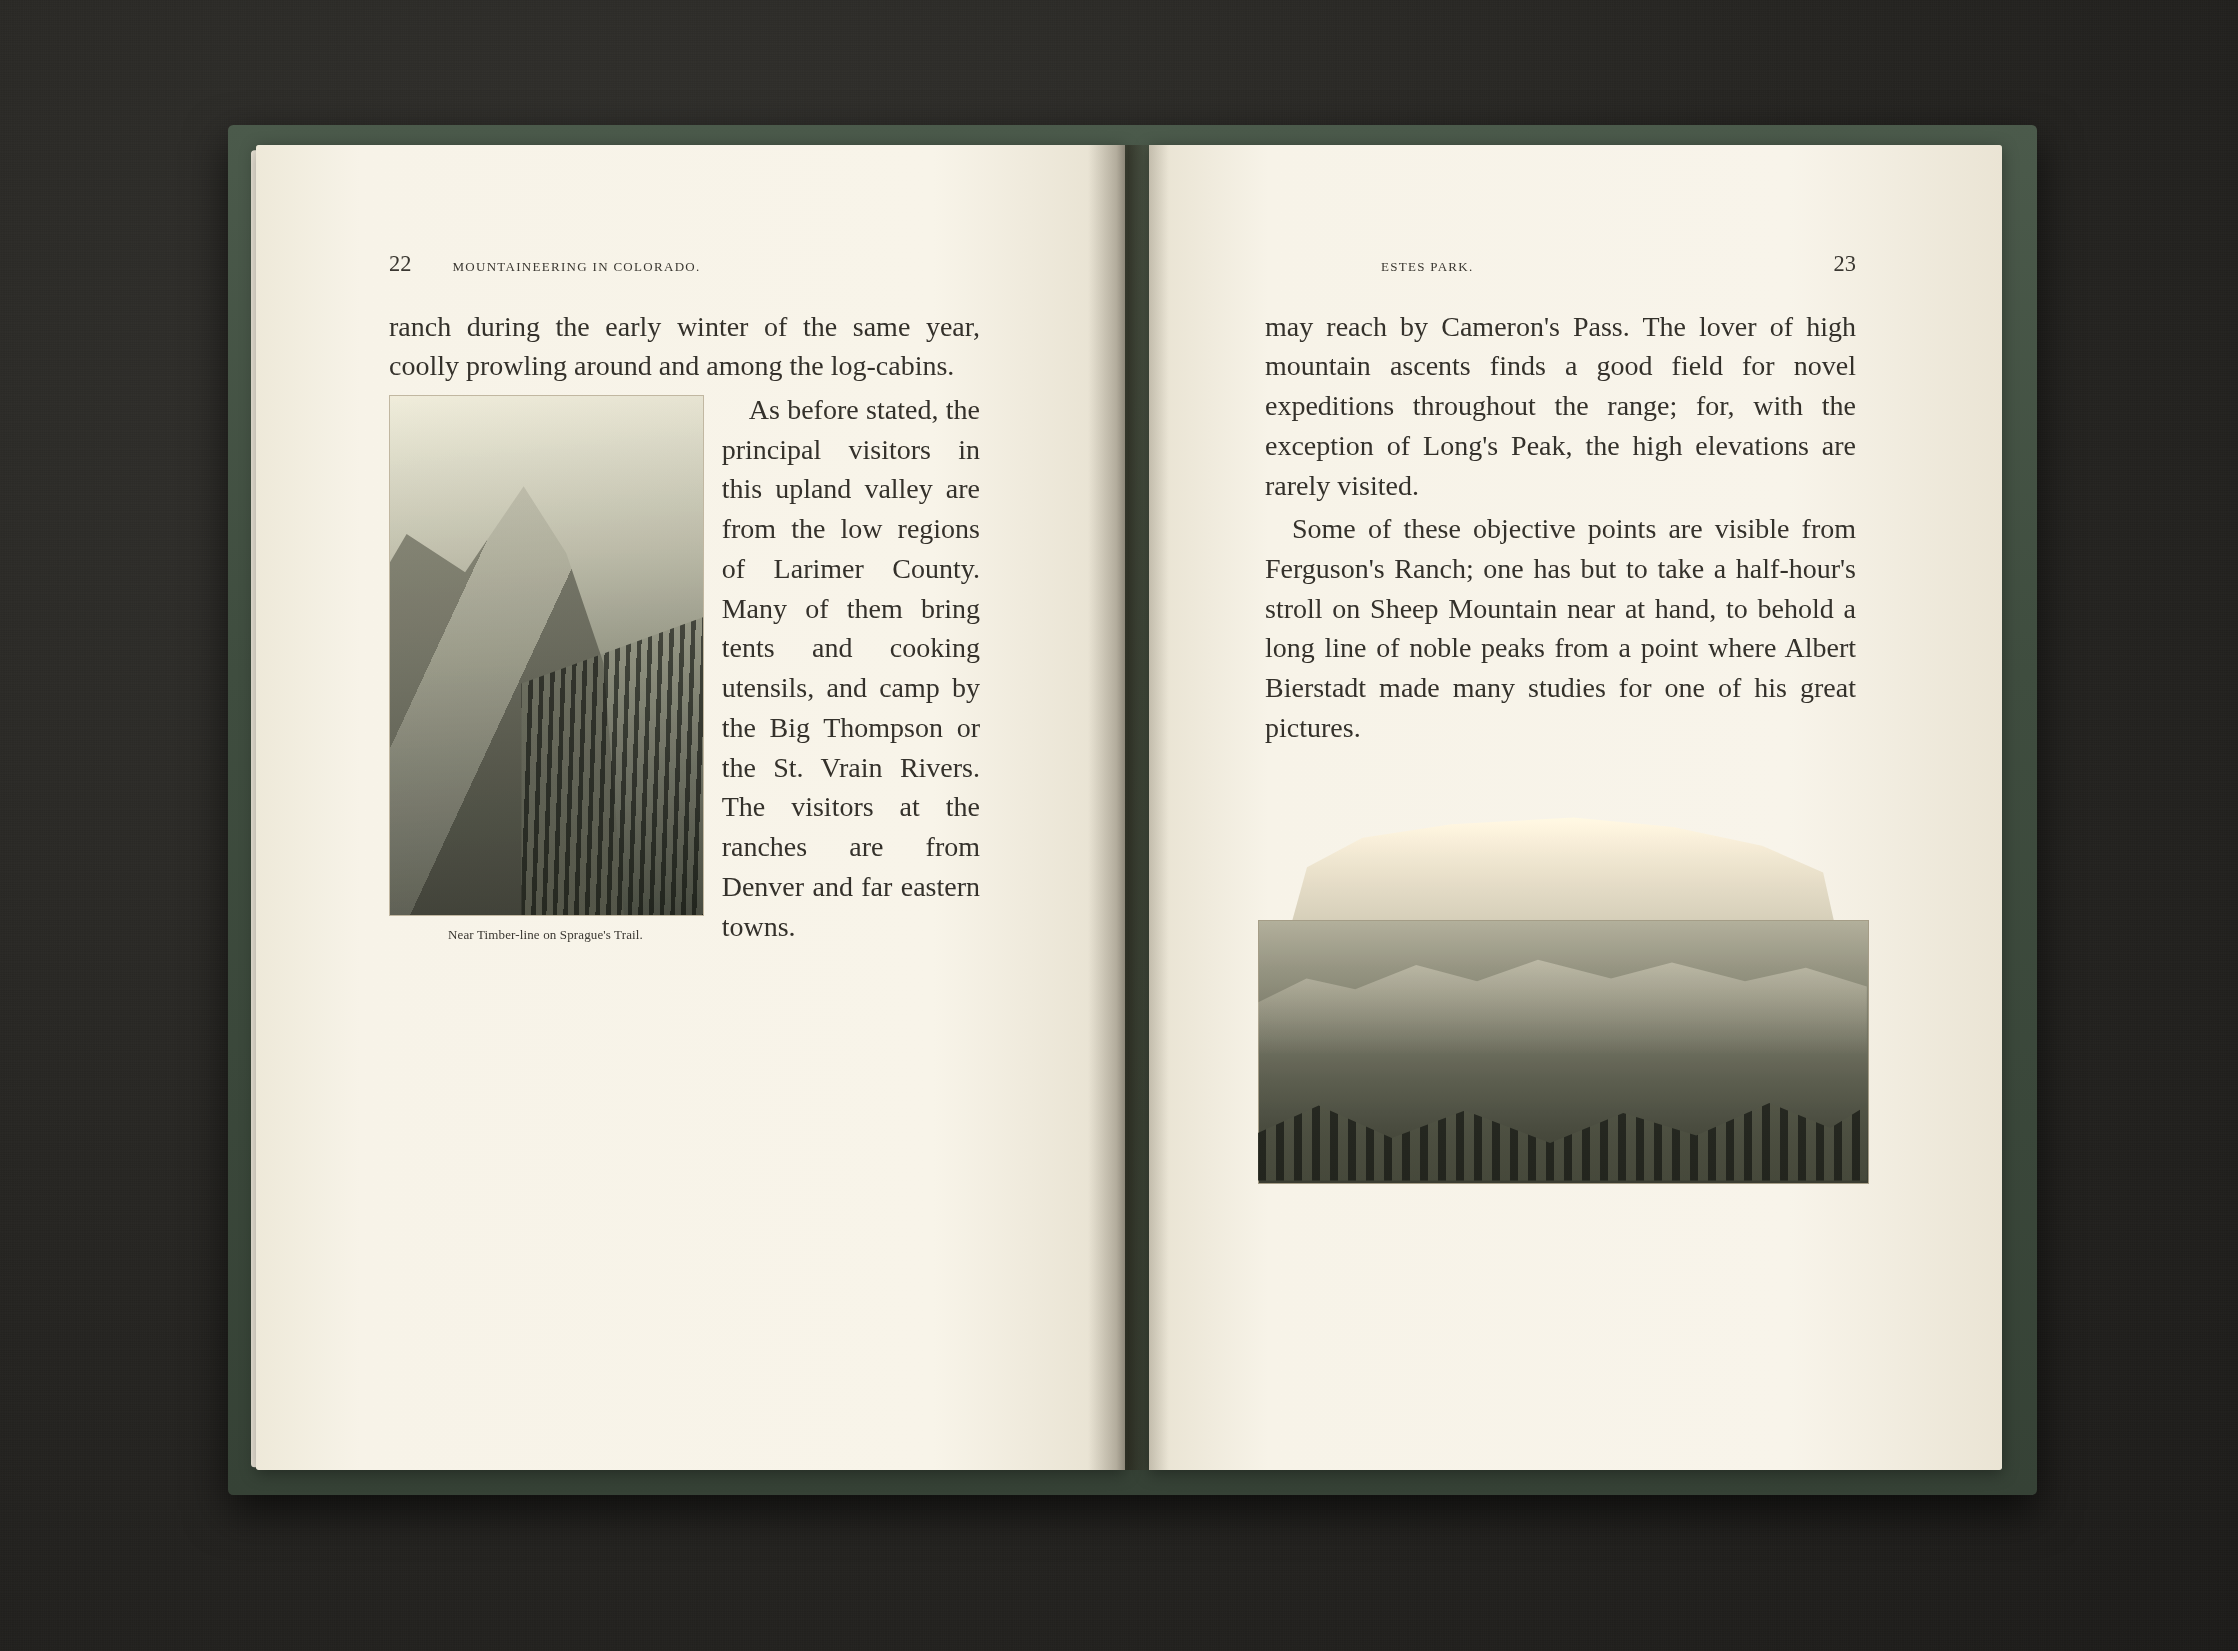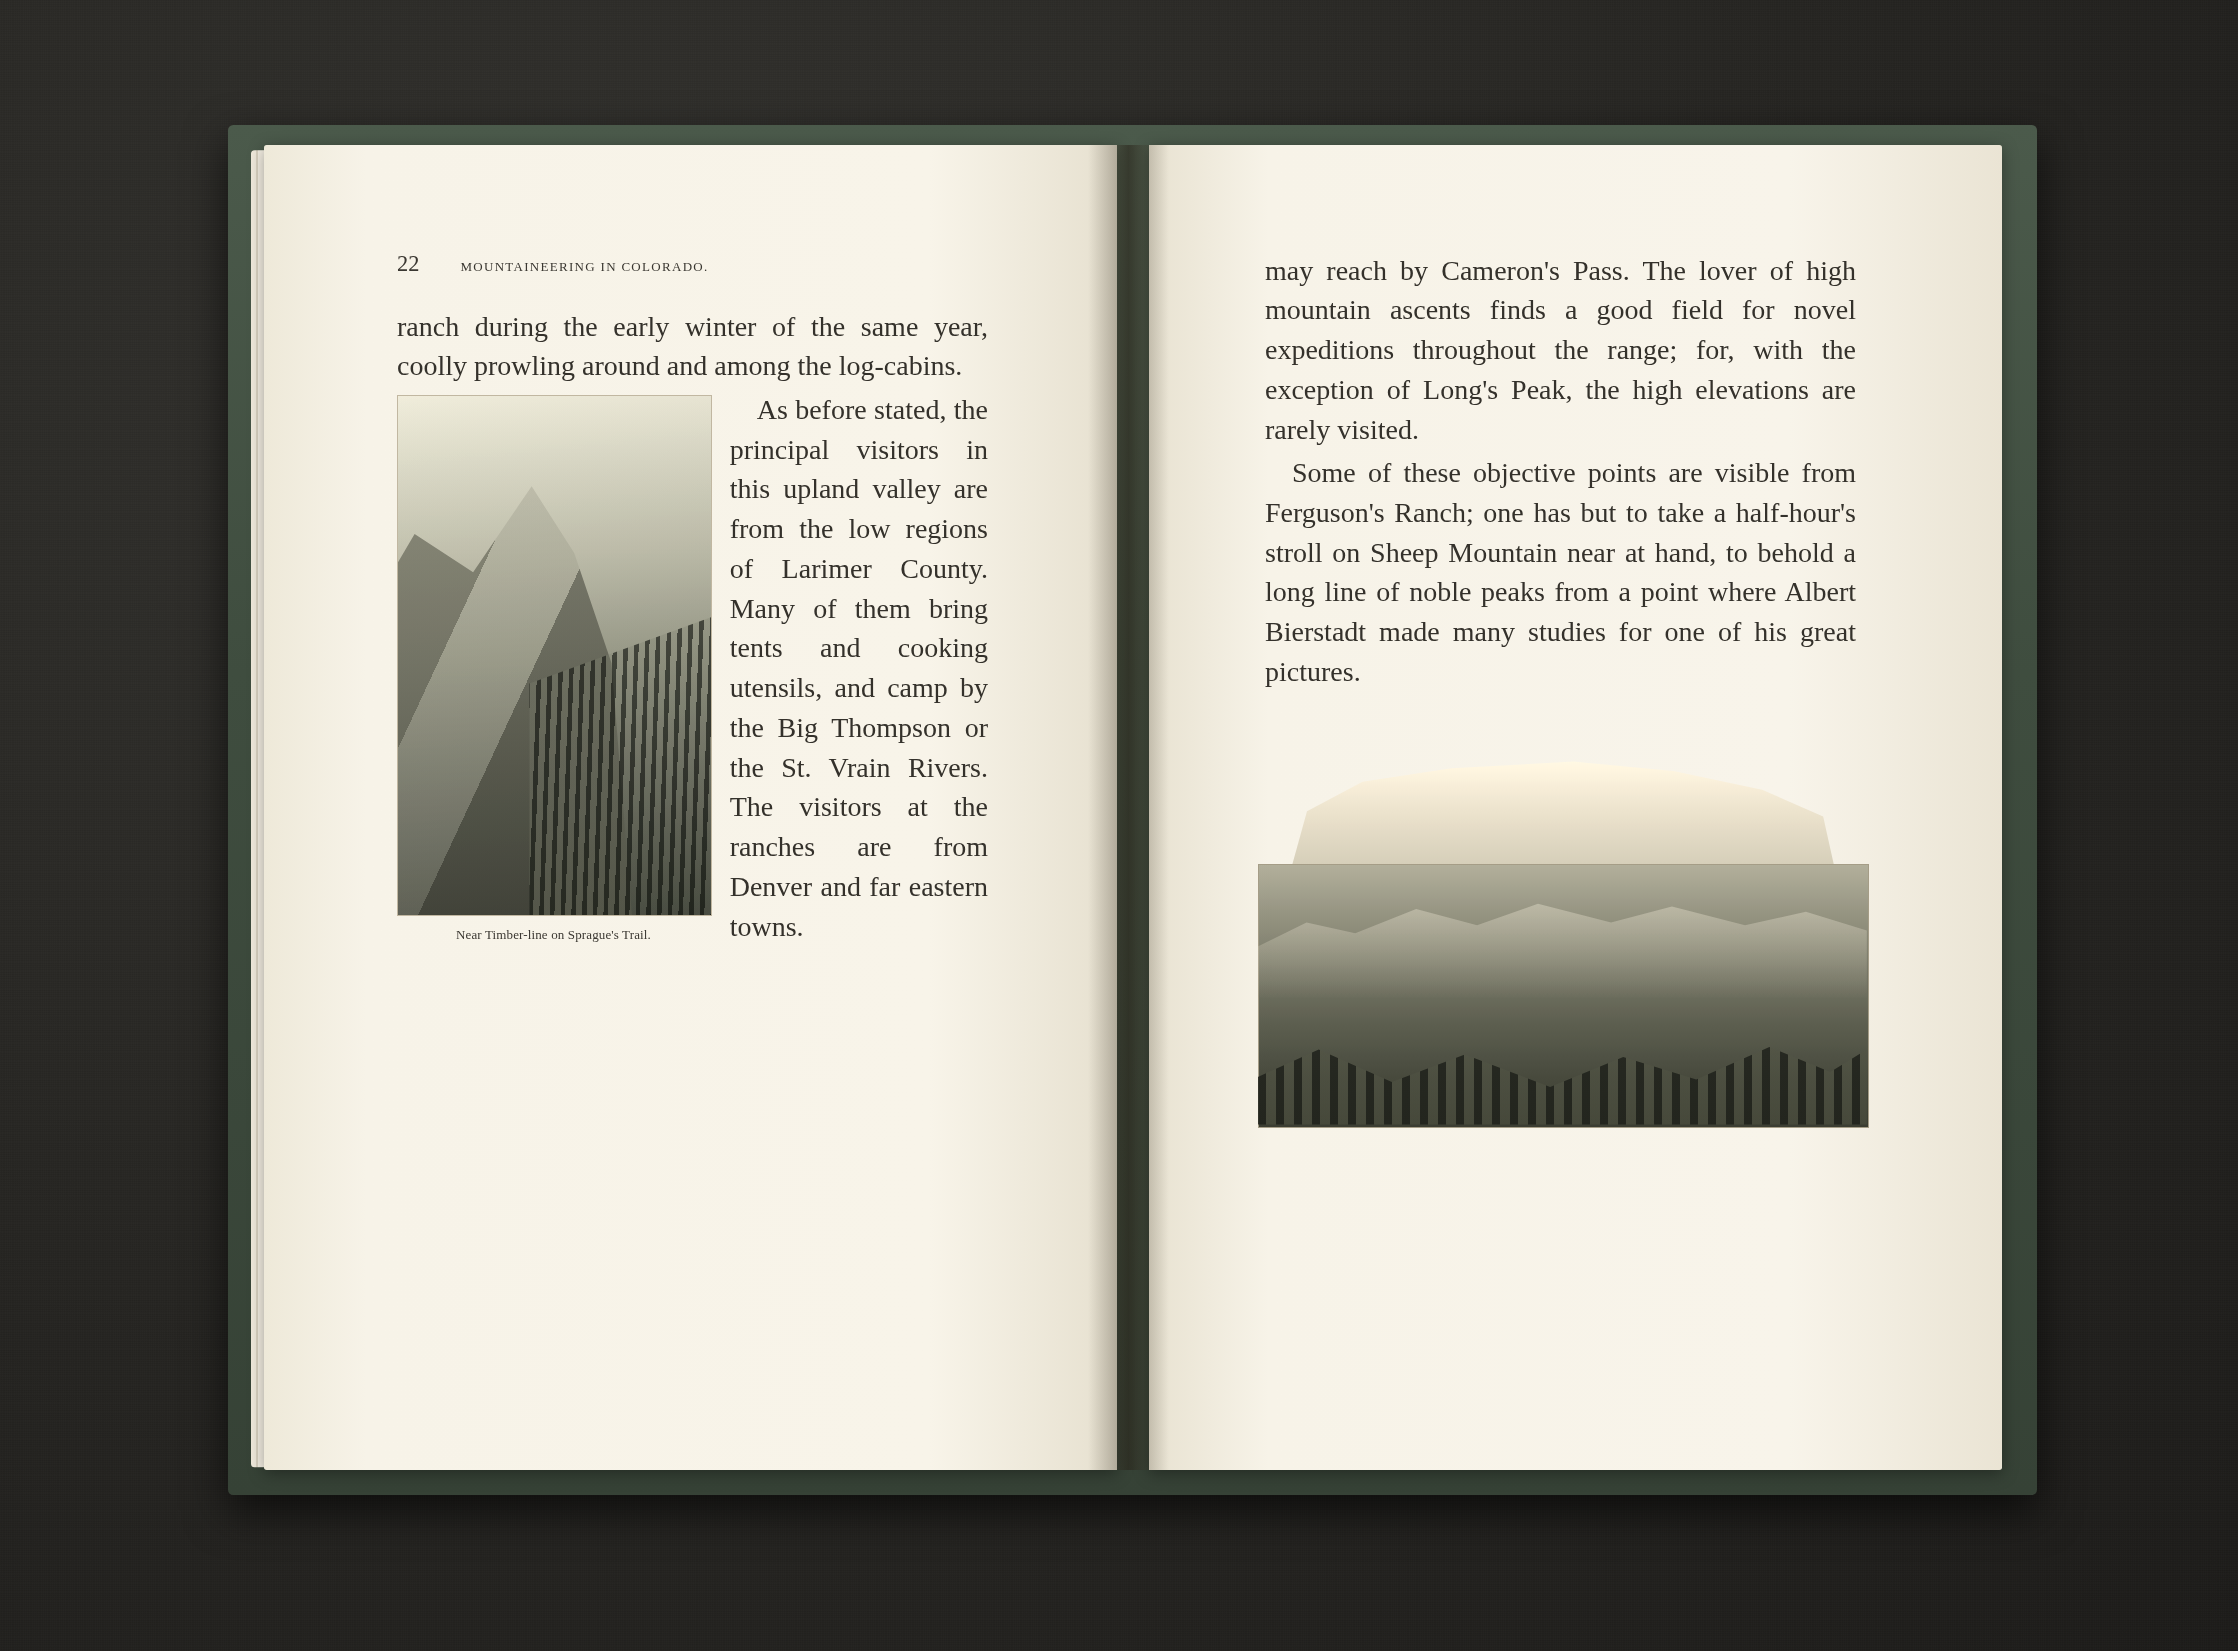--- a/index.html
+++ b/index.html
@@ -65,23 +65,24 @@
 
   .page {
     position: absolute;
     top: 19.7px;
     width: 853px;
     height: 1325px;
     background: #f6f2e6;
     box-shadow: 0 3.6px 16px rgba(0,0,0,.35);
   }
   .page.left {
-    left: 36px;
+    left: 28px;
     background: linear-gradient(90deg, #eee9d9 0%, #f7f3e8 12%, #f8f4e9 78%, #e6e0cf 100%);
     border-radius: 2.7px 0 0 2.7px;
+    padding-left: 16px;
   }
   .page.right {
     left: 921px;
     background: linear-gradient(90deg, #e8e2d1 0%, #f7f3e8 14%, #f8f4ea 75%, #eae4d4 100%);
     border-radius: 0 2.7px 2.7px 0;
   }
 
   
   .gutter {
     position: absolute;
@@ -250,20 +251,24 @@
 
       <p class="indent">As before stated, the principal visitors in this upland valley are from the low regions of Larimer County. Many of them bring tents and cooking utensils, and camp by the Big Thompson or the St. Vrain Rivers. The visitors at the ranches are from Denver and far eastern towns.</p>
       <div class="clear"></div>
 
     </div>
   </div>
 
   <div class="page right">
     <div class="content">
 
+      <div class="runhead">
+        <span class="title">ESTES PARK.</span>
+        <span class="folio">23</span>
+      </div>
 
       <p>may reach by Cameron's Pass. The lover of high mountain ascents finds a good field for novel expeditions throughout the range; for, with the exception of Long's Peak, the high elevations are rarely visited.</p>
       <p class="indent">Some of these objective points are visible from Ferguson's Ranch; one has but to take a half-hour's stroll on Sheep Mountain near at hand, to behold a long line of noble peaks from a point where Albert Bierstadt made many studies for one of his great pictures.</p>
 
       <div class="plate-right">
         <div class="sky"></div>
         <div class="land"></div>
         <div class="ridge"></div>
         <div class="trees"></div>
       </div>

